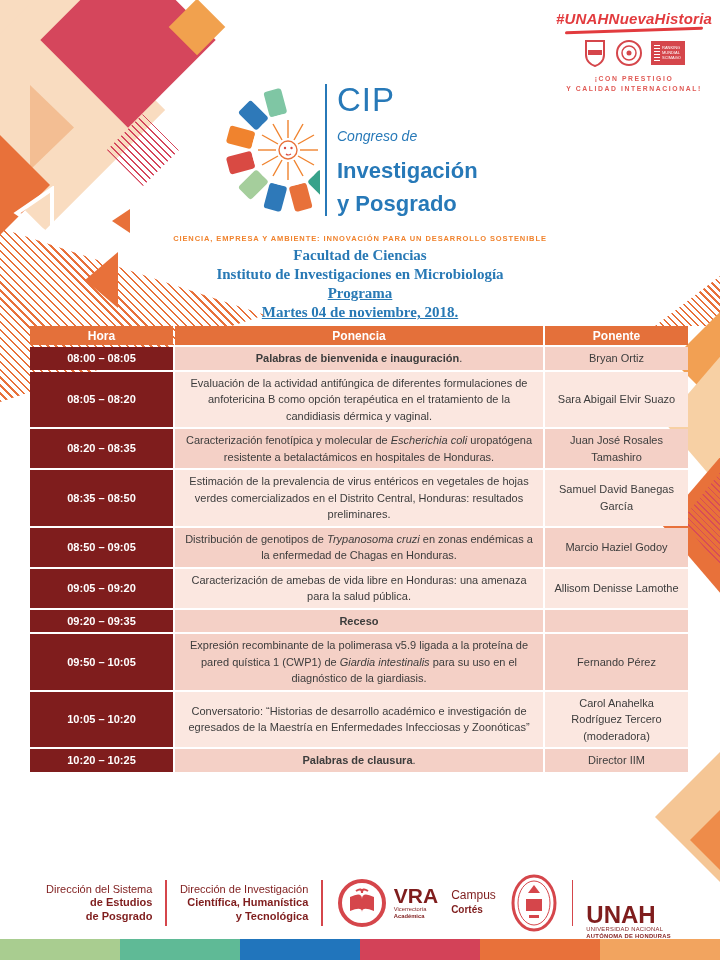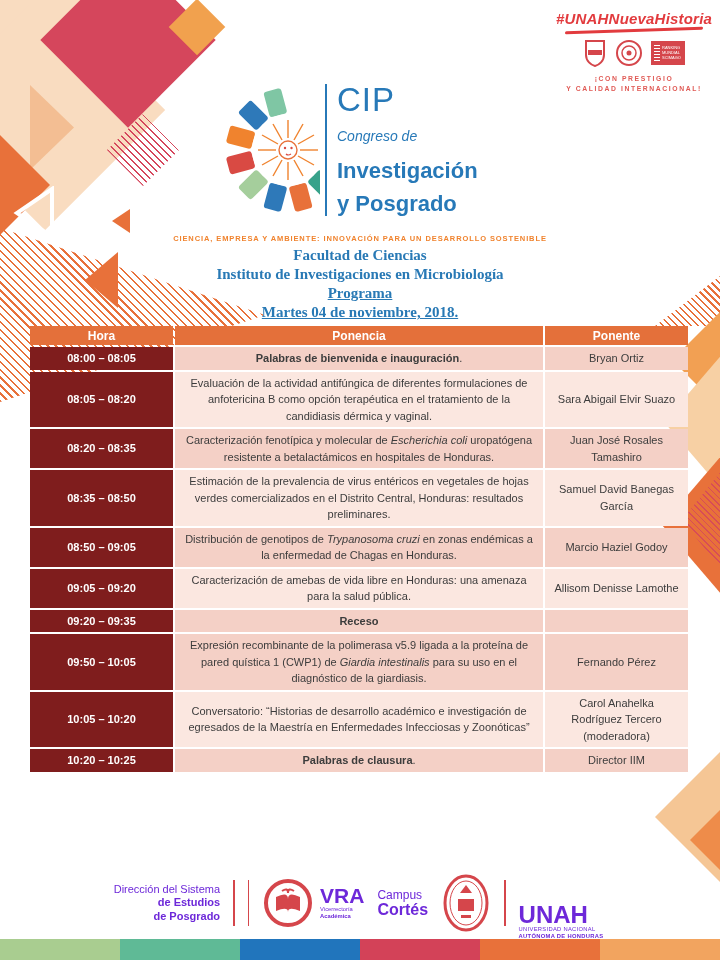--- a/index.html
+++ b/index.html
@@ -69,29 +69,29 @@
   .program th { background:#E4703A; color:#fff; font-size:12px; font-weight:bold; padding:2px; height:15px; }
   .program td { text-align:center; vertical-align:middle; font-size:11px; line-height:16.5px; }
   .time-cell { background:#7f1d1d; color:#fff; font-weight:bold; padding:1px 2px; }
   .ponencia-cell, .ponente-cell { color:#3C3C3C; padding:3px 9px; }
   tr.row-dark  .ponencia-cell, tr.row-dark  .ponente-cell { background:#F4D0C6; }
   tr.row-light .ponencia-cell, tr.row-light .ponente-cell { background:#FBE7E0; }
   .b { font-weight:bold; } .i { font-style:italic; }
 
   
   .footer { position:absolute; z-index:3; left:0; top:872px; width:717px; height:62px;
-    display:flex; align-items:center; justify-content:center; gap:13px; color:#6d28d9; }
+    display:flex; align-items:center; justify-content:center; gap:13px; color:#7f1d1d; }
   .f-block { text-align:right; font-size:11px; line-height:13.5px; }
   .f-div { width:1.5px; height:46px; background:#D5464B; }
   .f-vra { display:flex; align-items:center; gap:6px; }
   .vra-word { font-size:21px; font-weight:bold; line-height:20px; }
   .vra-sub { font-size:5.8px; line-height:7px; }
   .f-campus { }
   .campus-l1 { font-size:12px; line-height:13px; }
-  .campus-l2 { font-size:16px; font-weight:bold; line-height:16px; }
+  .campus-l2 { font-size:10px; font-weight:bold; line-height:16px; }
   .f-unah { text-align:left;margin-top:36px; }
   .unah-word { font-size:24px; font-weight:bold; line-height:23px; }
   .unah-sub { font-size:5.8px; line-height:7px; letter-spacing:0.3px; }
   .unah-sub.b2 { font-weight:bold; }
 
   
   .bottom-bar { position:absolute; z-index:3; left:0; bottom:0; width:720px; height:21px; display:flex; }
   .bottom-bar div { flex:1; height:100%; }
 </style>
 </head>
@@ -263,20 +263,25 @@
       </tbody>
   </table>
 
   <div class="footer">
     <div class="f-block">
       <div>Dirección del Sistema</div>
       <div class="b">de Estudios</div>
       <div class="b">de Posgrado</div>
     </div>
     <div class="f-div"></div>
+    <div class="f-block">
+      <div>Dirección de Investigación</div>
+      <div class="b">Científica, Humanística</div>
+      <div class="b">y Tecnológica</div>
+    </div>
     <div class="f-div"></div>
     <div class="f-vra">
       <svg width="52" height="52">
         <circle cx="26" cy="26" r="22" fill="none" stroke="#D5464B" stroke-width="4"></circle>
         <path d="M14 20 q12 -6 12 2 q0 -8 12 -2 v14 q-12 -5 -12 1 q0 -6 -12 -1 z" fill="#D5464B"></path>
         <path d="M20 14 q6 -4 6 2 q0 -6 6 -2" fill="none" stroke="#D5464B" stroke-width="2"></path>
       </svg>
       <div>
         <div class="vra-word">VRA</div>
         <div class="vra-sub">Vicerrectoría</div>

